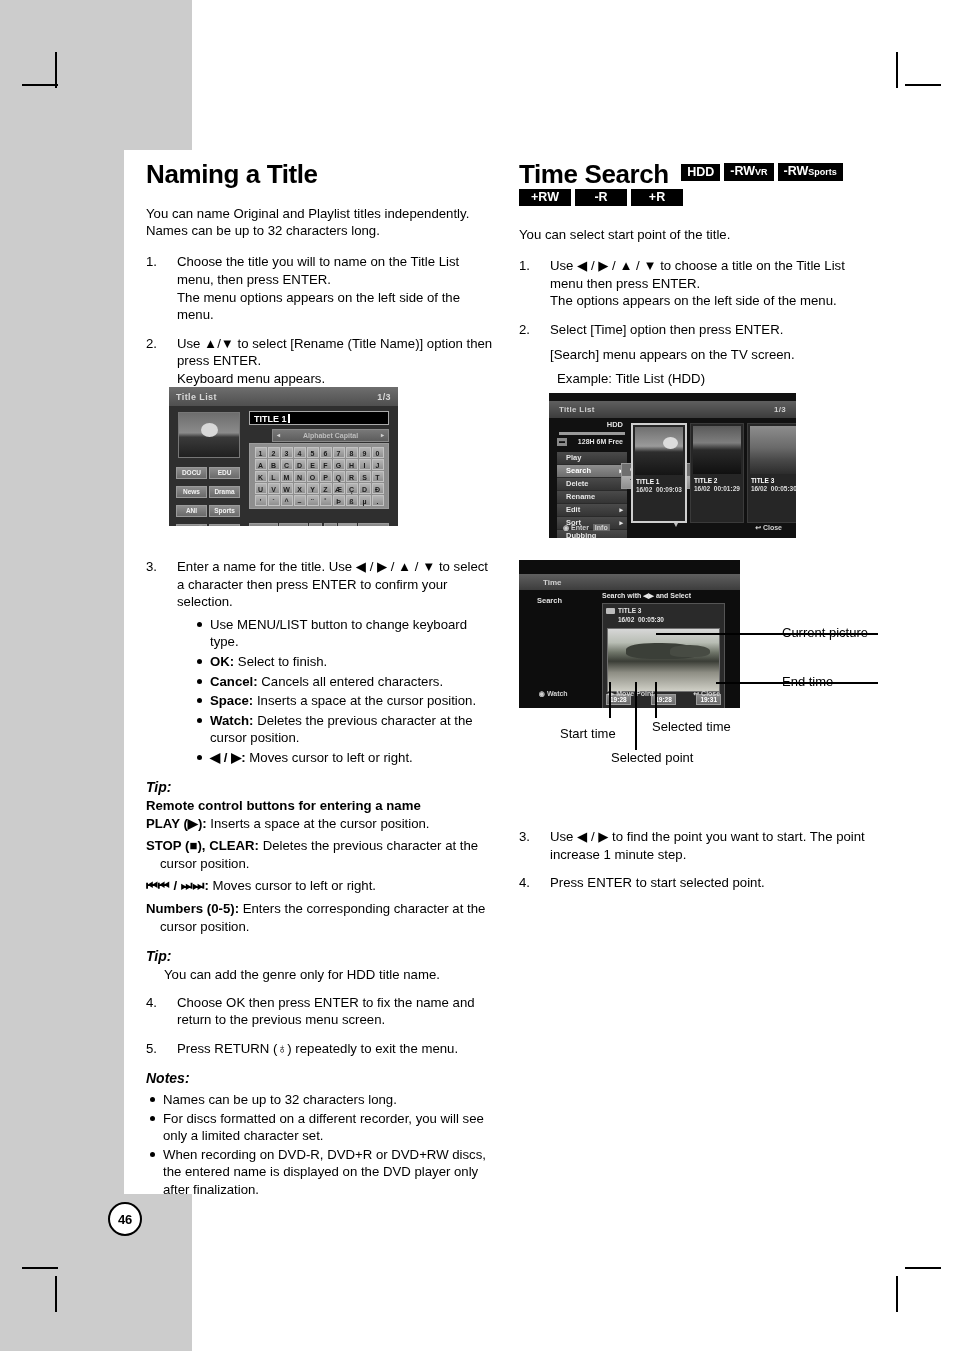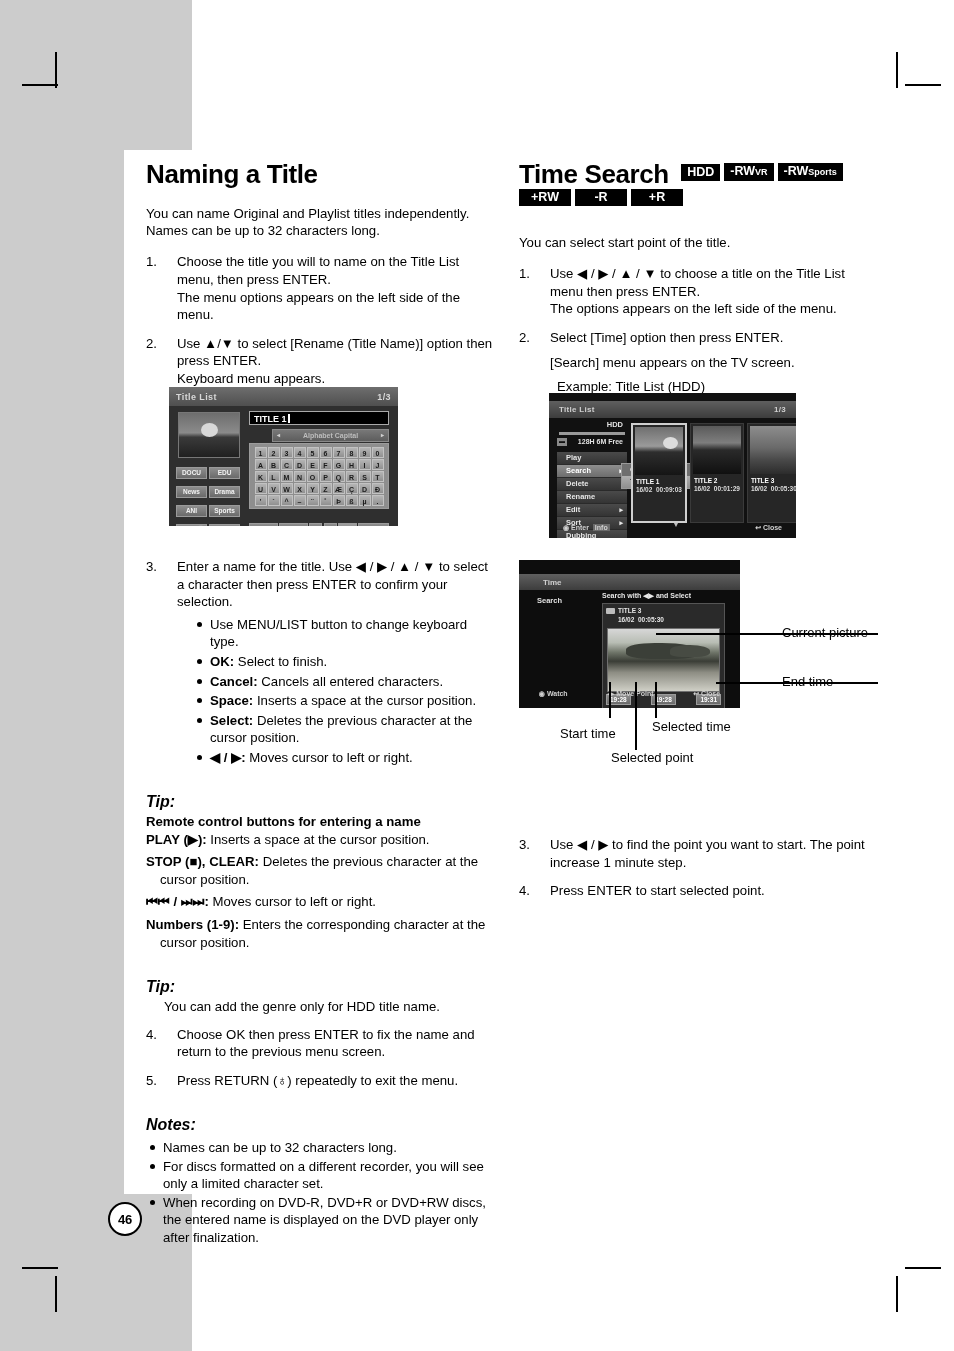--- a/index.html
+++ b/index.html
@@ -50,21 +50,21 @@
     position:relative;padding-left:15px;font-size:13.2px;line-height:1.33;
     margin-bottom:2px;
   }
   ul.bul>li:before{
     content:"";position:absolute;left:2px;top:6px;width:5px;height:5px;
     background:#000;border-radius:50%;
   }
   ul.notes{padding-left:2px;}
   ul.notes>li{margin-bottom:1px;}
 
-  .tip-head{font-style:italic;font-weight:bold;font-size:16px;margin:27px 0 2px 0;}
+  .tip-head{font-style:italic;font-weight:bold;font-size:14px;margin:13px 0 2px 0;}
   .tip-body{font-size:13.2px;line-height:1.33;}
   .tip-block{padding-left:18px;}
   .hang{padding-left:14px;text-indent:-14px;margin-bottom:5px;font-size:13.2px;line-height:1.33;}
   b{font-weight:bold;}
 
   
   .badges{display:inline;}
   .badge{
     display:inline-block;background:#000;color:#fff;font-weight:bold;
     font-size:12.5px;line-height:15px;padding:1px 6px;margin:0 4px 4px 0;
@@ -242,21 +242,21 @@
         <li>
           <b>OK:</b><span> Select to finish.</span>
         </li>
         <li>
           <b>Cancel:</b><span> Cancels all entered characters.</span>
         </li>
         <li>
           <b>Space:</b><span> Inserts a space at the cursor position.</span>
         </li>
         <li>
-          <b>Select:</b><span> Deletes the previous character at the cursor position.</span>
+          <b>Watch:</b><span> Deletes the previous character at the cursor position.</span>
         </li>
         <li>
           <b>◀ / ▶:</b><span> Moves cursor to left or right.</span>
         </li>
       </ul>
     </li>
   </ol>
 
   <div class="tip-head">Tip:</div>
   <div class="tip-body">
@@ -264,21 +264,21 @@
     <div class="hang">
       <b>PLAY (▶):</b><span> Inserts a space at the cursor position.</span>
     </div>
     <div class="hang">
       <b>STOP (■), CLEAR:</b><span> Deletes the previous character at the cursor position.</span>
     </div>
     <div class="hang">
       <b>⏮⏮ / ⏭⏭:</b><span> Moves cursor to left or right.</span>
     </div>
     <div class="hang">
-      <b>Numbers (1-9):</b><span> Enters the corresponding character at the cursor position.</span>
+      <b>Numbers (0-5):</b><span> Enters the corresponding character at the cursor position.</span>
     </div>
   </div>
 
   <div class="tip-head">Tip:</div>
   <div class="tip-body tip-block">You can add the genre only for HDD title name.</div>
 
   <ol class="steps" style="margin-top:10px;">
     <li>
       <span class="num">4.</span>
       <span>Choose OK then press ENTER to fix the name and return to the previous menu screen.</span>
@@ -303,21 +303,21 @@
     <h1 class="inline-title">Time Search</h1>
     <span class="badges">
       <span class="badge"><span>HDD</span></span><span class="badge"><span>-RW</span><sub>VR</sub></span><span class="badge"><span>-RW</span><sub>Sports</sub></span>
     </span>
   </div>
 
   <div class="badges badge-row2">
     <span class="badge wide">+RW</span><span class="badge wide">-R</span><span class="badge wide">+R</span>
   </div>
 
-  <p class="intro" style="margin-top:24px;">You can select start point of the title.</p>
+  <p class="intro" style="margin-top:16px;">You can select start point of the title.</p>
 
   <ol class="steps">
     <li>
       <span class="num">1.</span>
       <span>Use ◀ / ▶ / ▲ / ▼ to choose a title on the Title List menu then press ENTER.</span>
       <span class="sub">The options appears on the left side of the menu.</span>
     </li>
     <li>
       <span class="num">2.</span>
       <span>Select [Time] option then press ENTER.</span>

